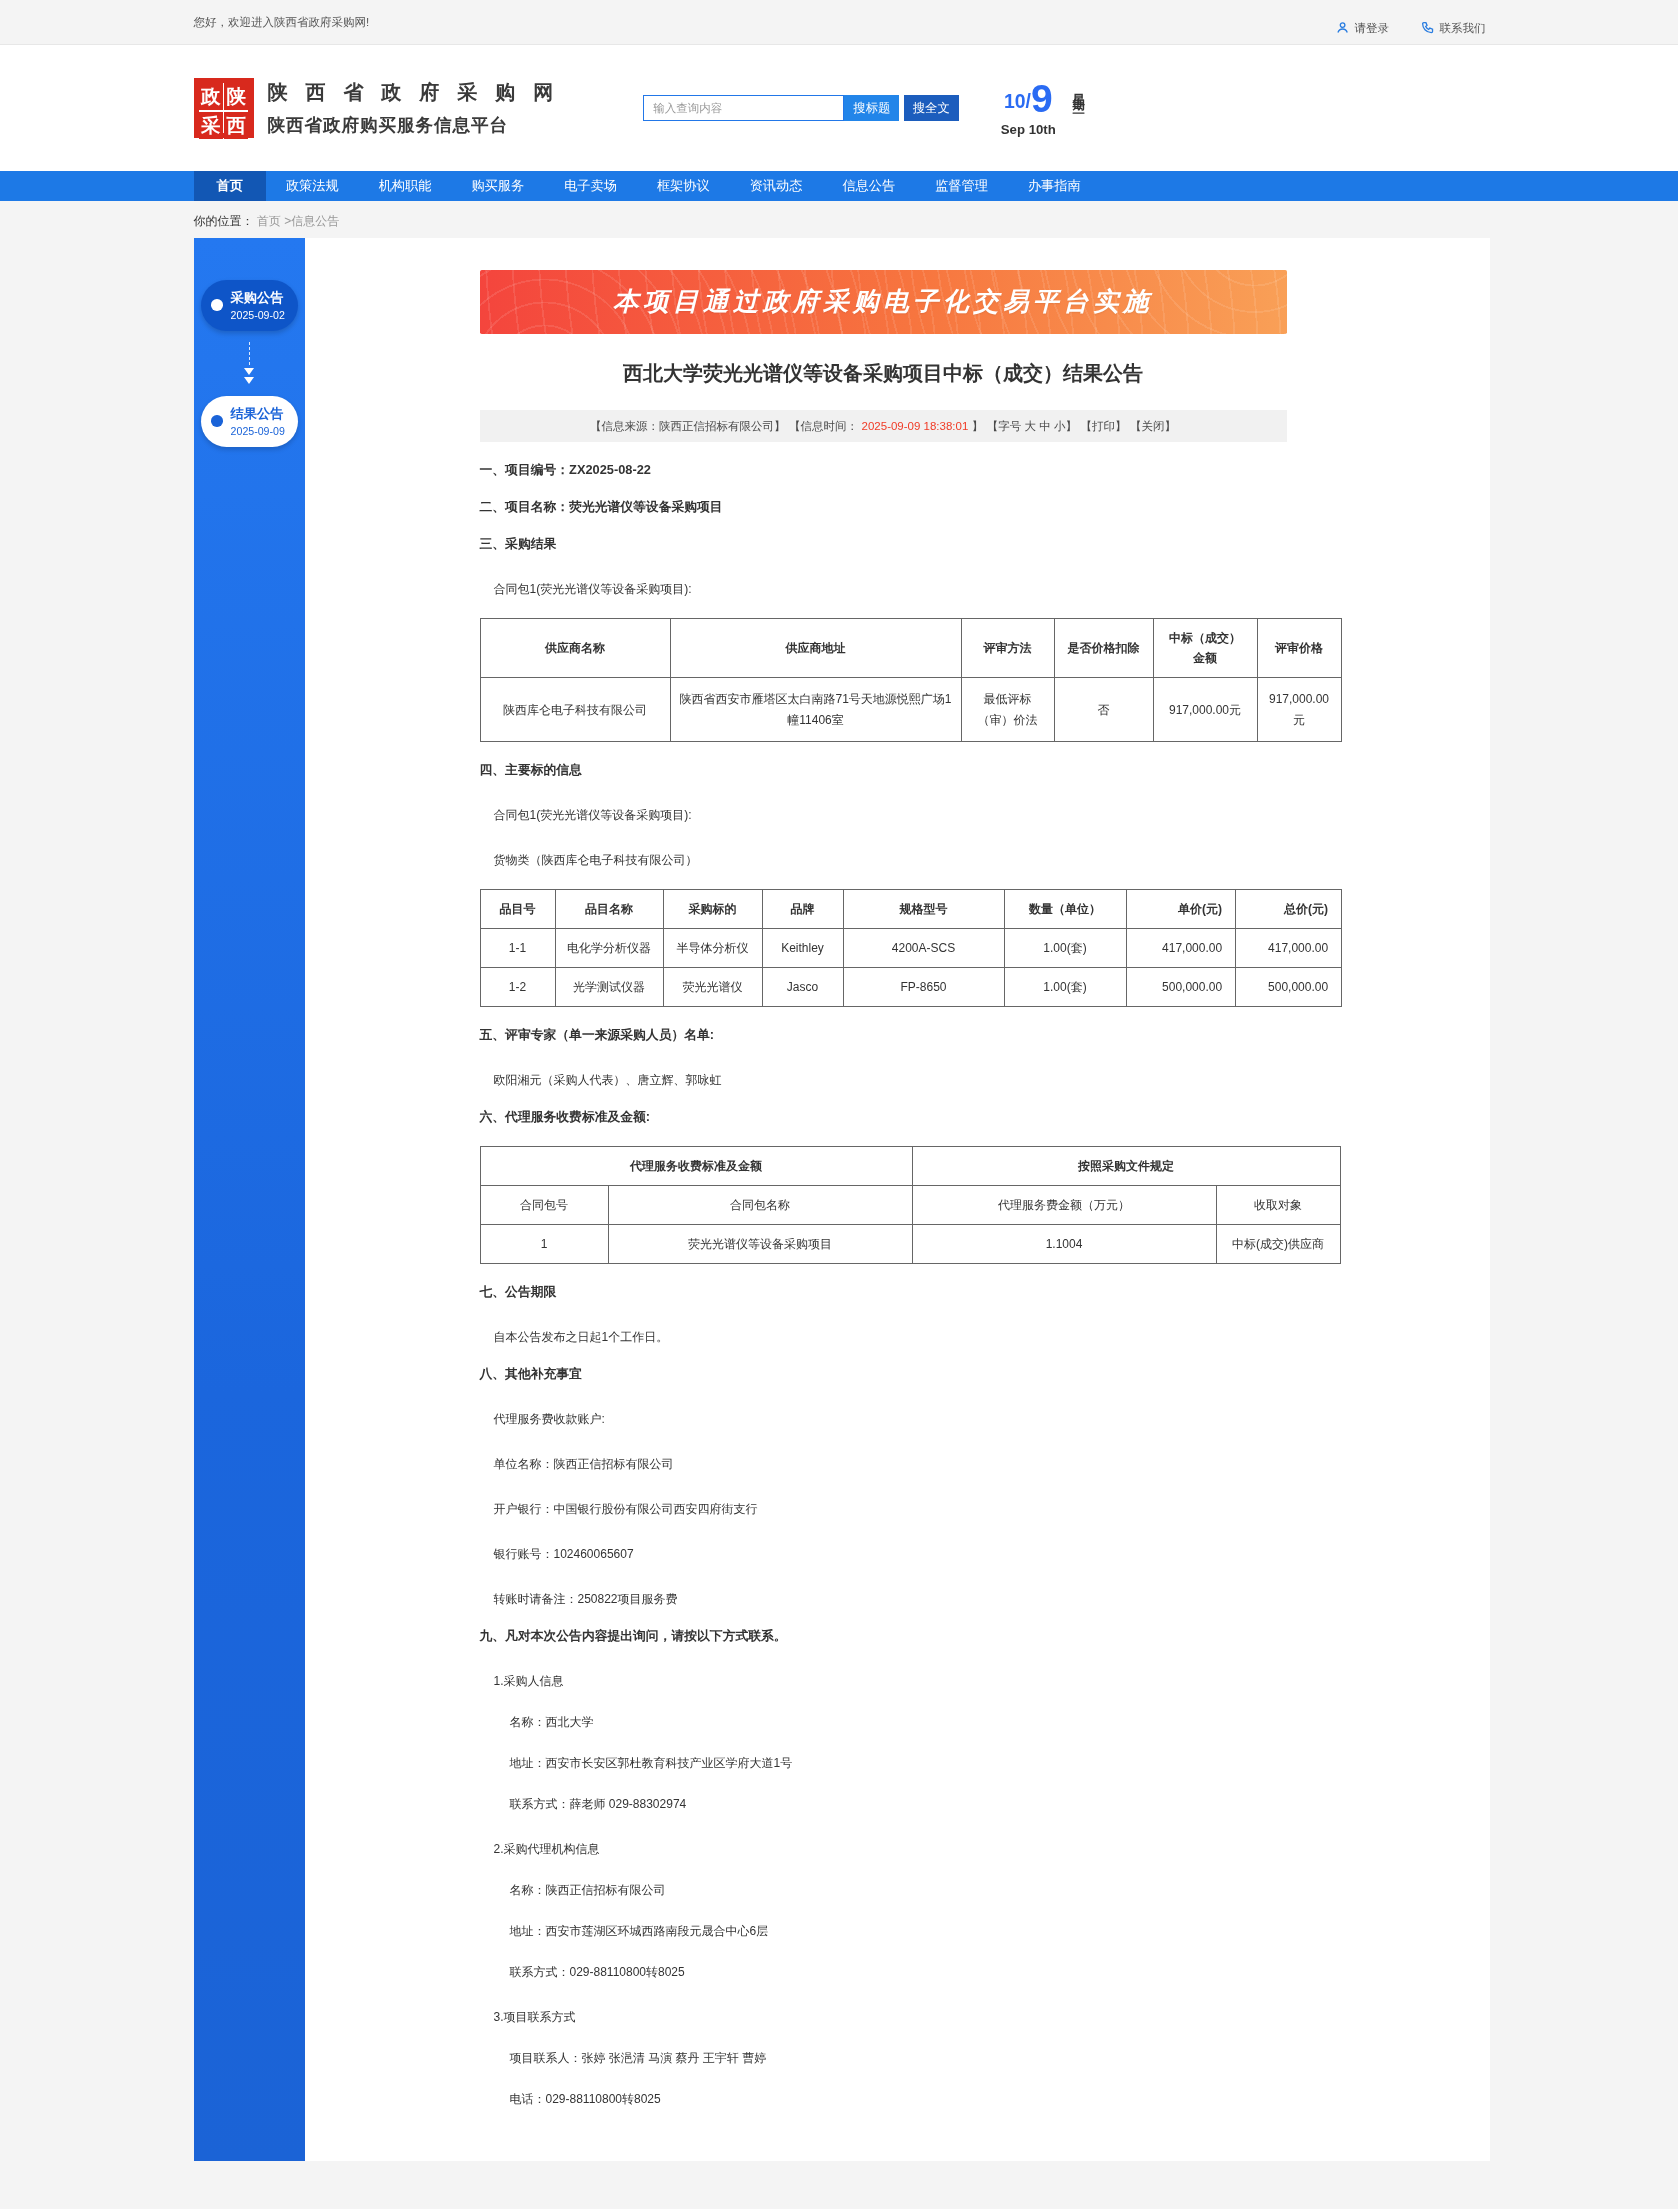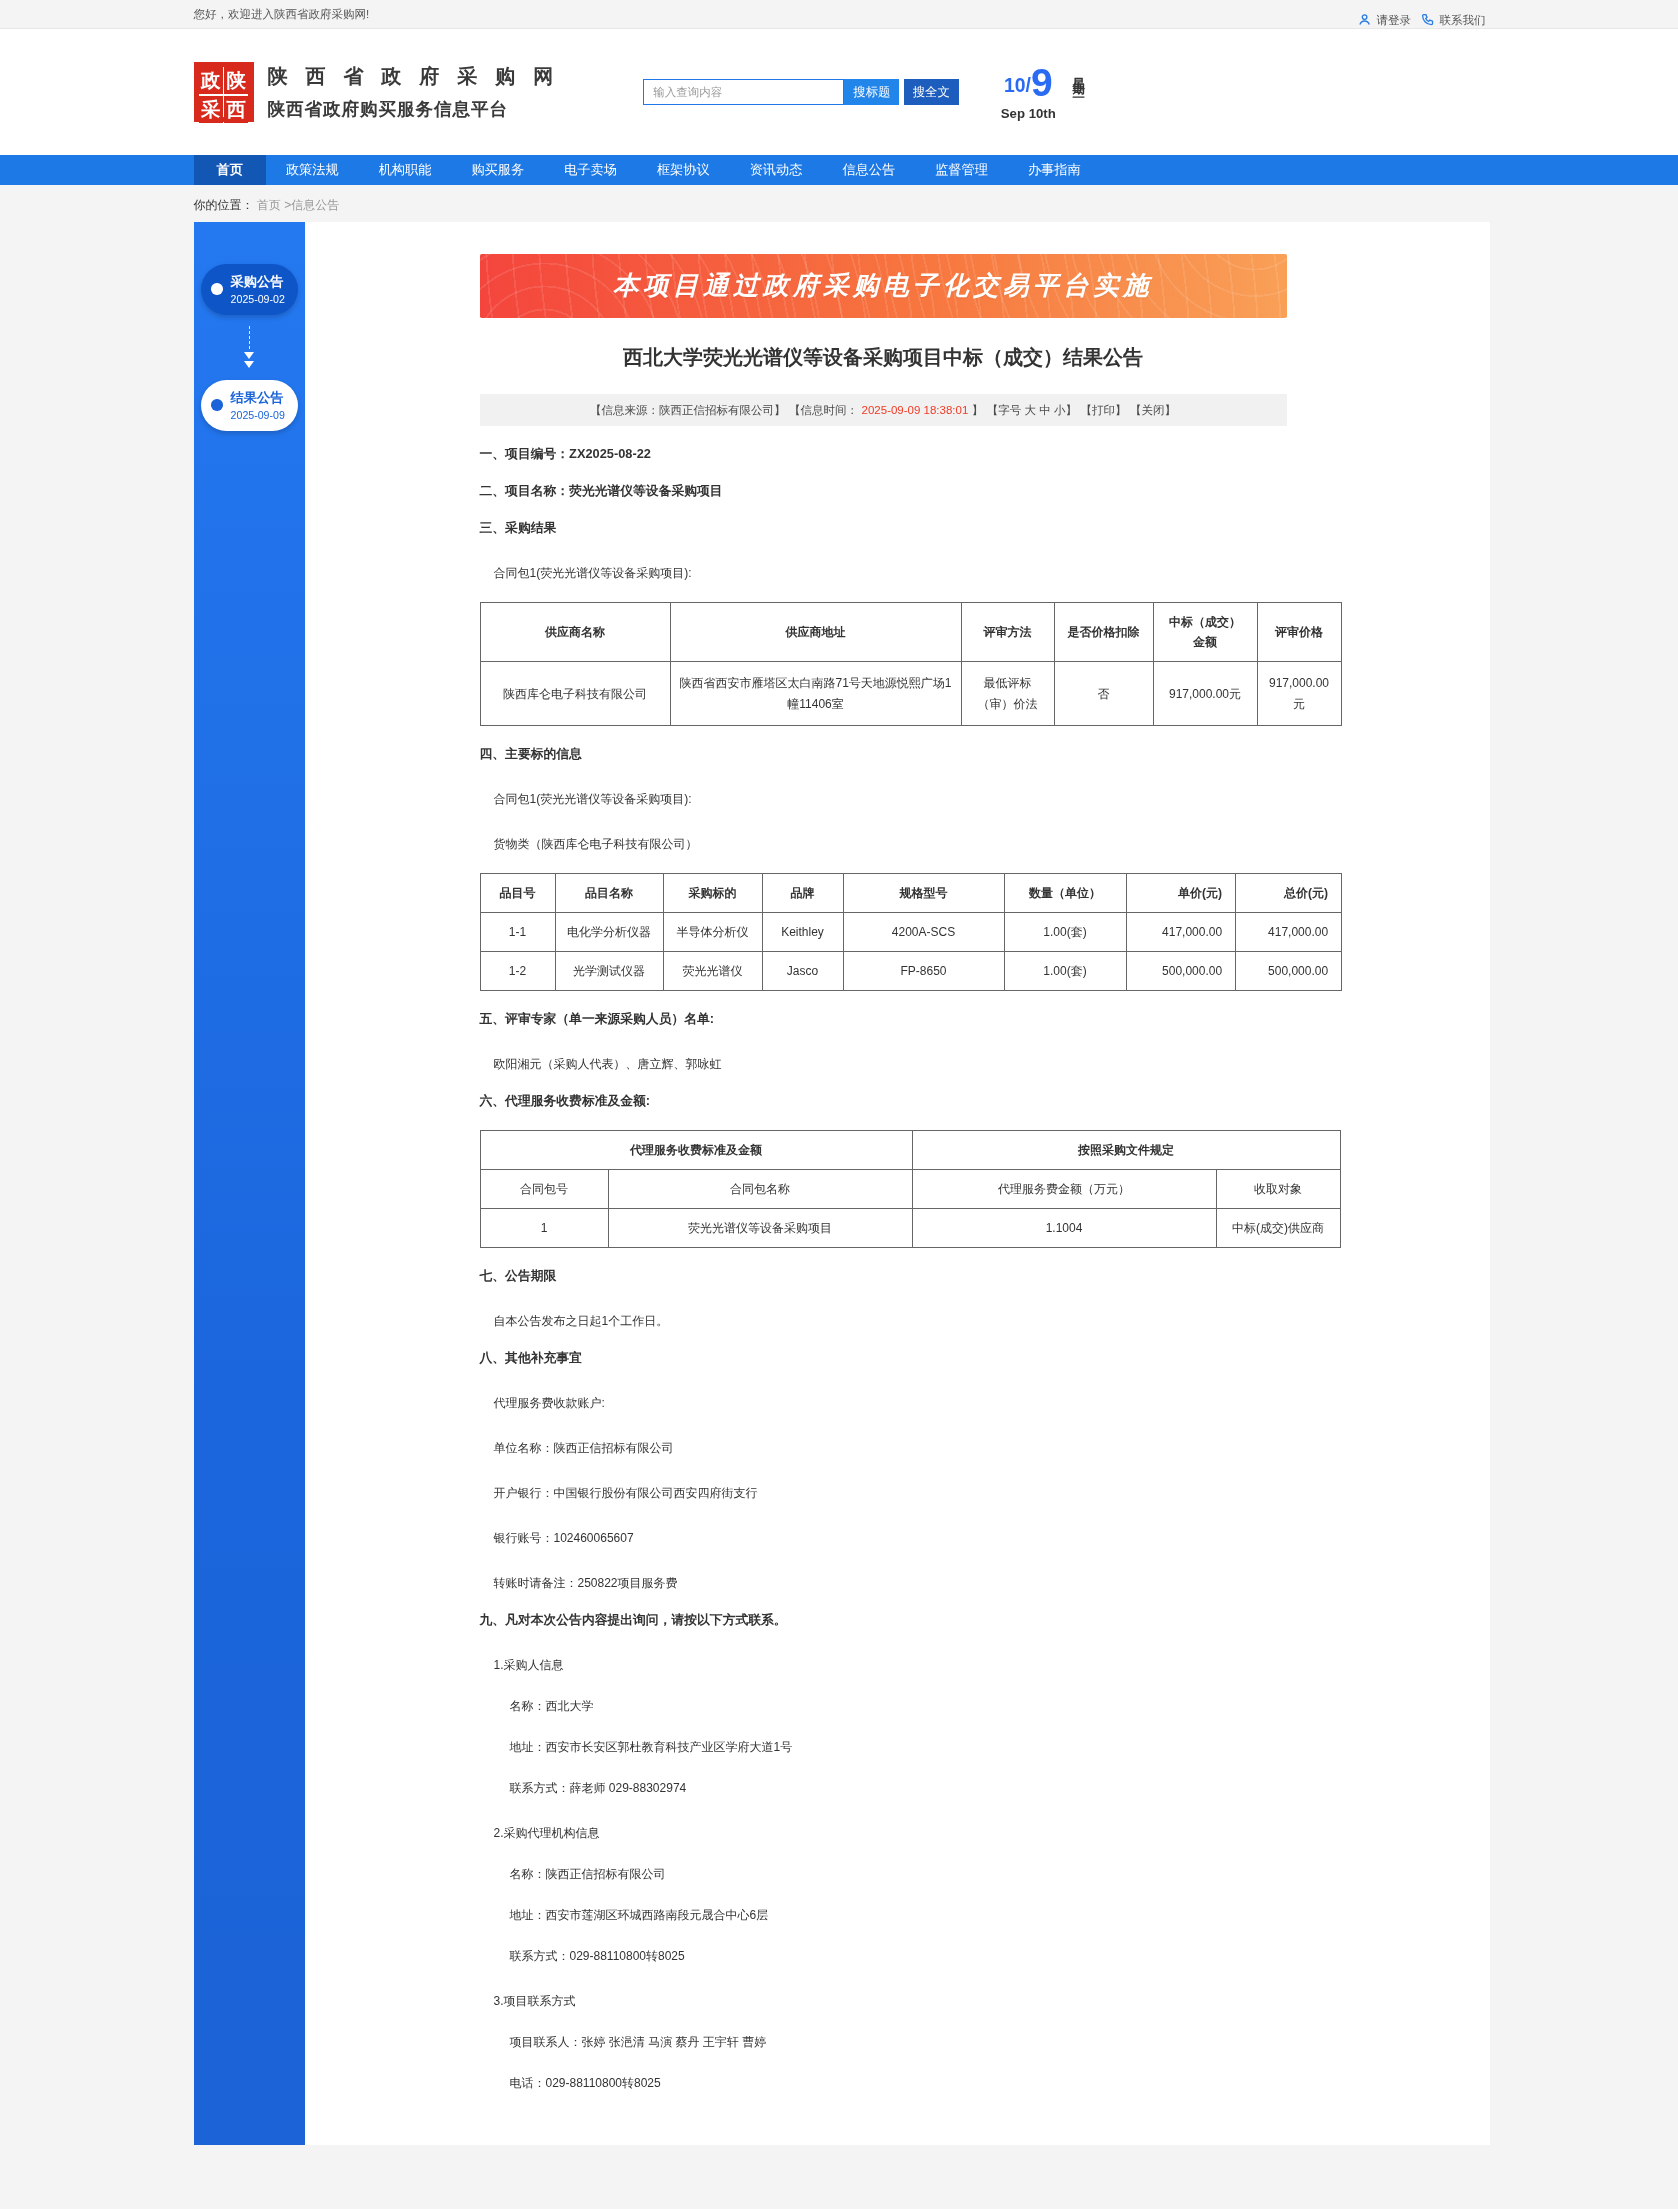--- a/index.html
+++ b/index.html
@@ -1,23 +1,23 @@
 <!DOCTYPE html>
 <html style="font-size:14px"><head>
 <meta charset="utf-8">
 <style>
   * { margin:0; padding:0; box-sizing:border-box; }
   html,body { background:#f4f4f4; }
   body { width:1679px; font-family:"Liberation Sans","DejaVu Sans",sans-serif; color:#333; }
   .container { width:1292px; margin:0 auto; }
 
   
-  .topbar { background:#f4f4f4; border-bottom:0.9px solid #e7e7e7; height:29px; }
+  .topbar { background:#f4f4f4; border-bottom:0.9px solid #e7e7e7; height:45px; }
   .topbar .container { display:flex; align-items:center; height:100%; font-size:11.5px; color:#555; }
-  .topbar-right { margin-left:auto; display:flex; align-items:center; gap:10px;margin-top:12px; }
+  .topbar-right { margin-left:auto; display:flex; align-items:center; gap:32px;margin-top:12px; }
   .topbar-link { display:flex; align-items:center; gap:5.3px; color:#555; cursor:pointer; }
   .topbar-link svg { display:block; }
 
   
   .header { background:#fff; height:126px; }
   .header .container { display:flex; align-items:center; height:100%; }
   .logo { width:60px; height:60px; background:#d8291d; padding:4.4px; cursor:pointer; flex:none; }
   .logo-grid { width:100%; height:100%; display:grid; grid-template-columns:1fr 1fr; grid-template-rows:1fr 1fr; gap:1.8px; background:#fff; border:1.8px solid #d8291d; }
   .logo-grid span { background:#d8291d; color:#fff; display:flex; align-items:center; justify-content:center;
                     font-family:"Liberation Serif","DejaVu Serif",serif; font-weight:bold; font-size:19.4px; }

